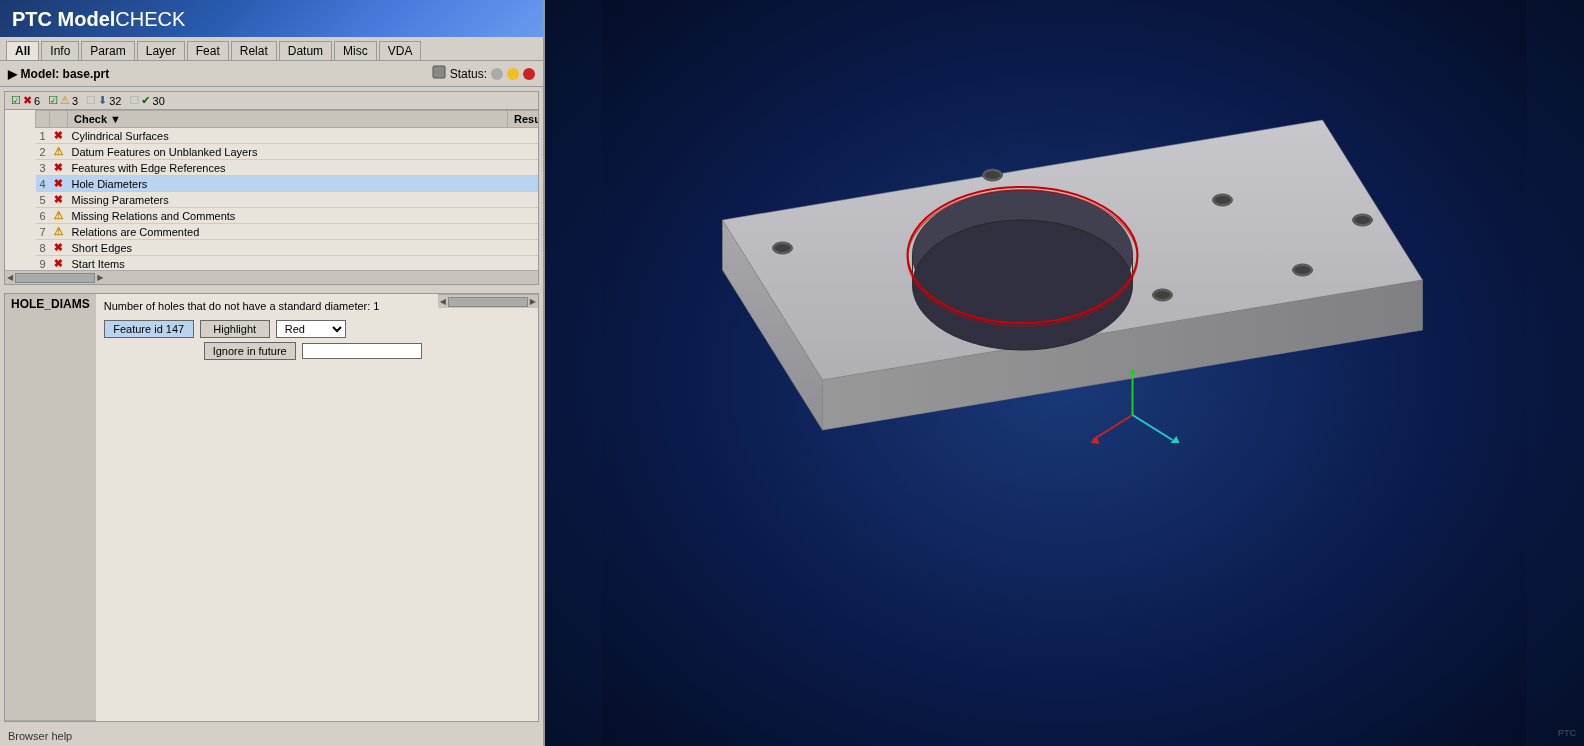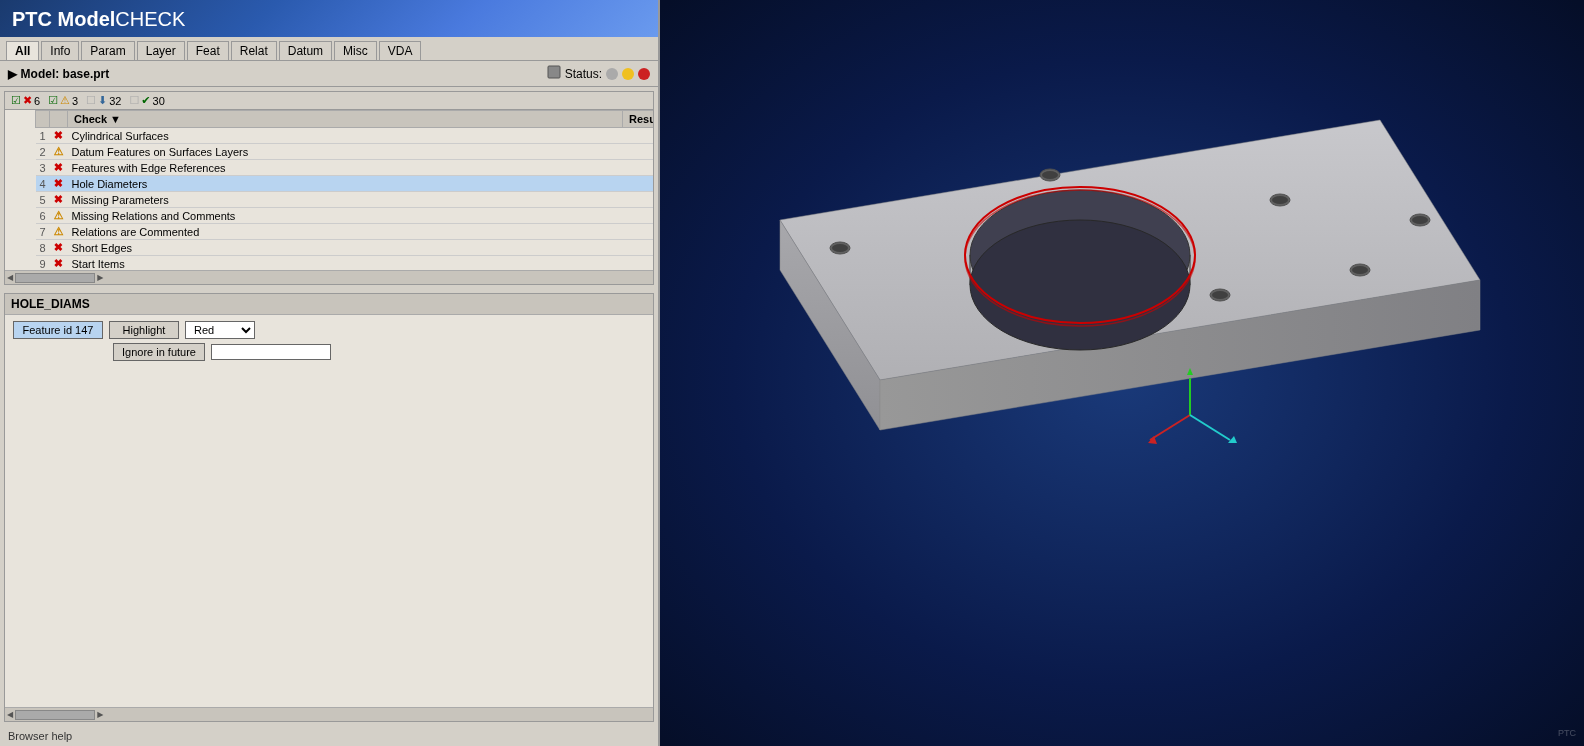--- a/index.html
+++ b/index.html
@@ -1,20 +1,20 @@
 <!DOCTYPE html>
 <html><head>
   <meta charset="utf-8">
   <style>
     * { margin: 0; padding: 0; box-sizing: border-box; }
     body { width: 1584px; height: 746px; overflow: hidden; display: flex; font-family: Arial, sans-serif; font-size: 12px; background: #c8c8c8; }
 
     
     #left-panel {
-      width: 660px;
+      width: 545px;
       height: 746px;
       background: #d4d0c8;
       display: flex;
       flex-direction: column;
       border-right: 2px solid #999;
     }
 
     
     #app-header {
       background: linear-gradient(135deg, #1a3a6e 0%, #2a5aae 40%, #4a7ade 70%, #6a9aee 100%);
@@ -104,21 +104,21 @@
     .row-result { width: 60px; text-align: right; padding-right: 8px; }
     .selected-row { background: #b8d4f0; }
 
     
     #detail-section {
       background: #e8e4dc;
       border: 1px solid #999;
       margin: 4px;
       flex: 1;
       display: flex;
-      flex-direction: column;
+      flex-direction: row;
       overflow: hidden;
     }
     #detail-header {
       background: #c8c4bc;
       padding: 3px 6px;
       font-weight: bold;
       font-size: 12px;
       border-bottom: 1px solid #aaa;
     }
     #detail-content {
@@ -332,21 +332,21 @@
           <tbody id="check-tbody">
           <tr class="check-row">
       <td class="row-num">1</td>
       <td class="row-icon"><span style="color:#cc0000;font-weight:bold;">✖</span></td>
       <td class="row-name">Cylindrical Surfaces</td>
       <td class="row-result">1</td>
     </tr>
               <tr class="check-row">
       <td class="row-num">2</td>
       <td class="row-icon"><span style="color:#cc8800;font-weight:bold;">⚠</span></td>
-      <td class="row-name">Datum Features on Surfaces Layers</td>
+      <td class="row-name">Datum Features on Unblanked Layers</td>
       <td class="row-result">4</td>
     </tr>
               <tr class="check-row">
       <td class="row-num">3</td>
       <td class="row-icon"><span style="color:#cc0000;font-weight:bold;">✖</span></td>
       <td class="row-name">Features with Edge References</td>
       <td class="row-result">1</td>
     </tr>
               <tr class="selected-row">
       <td class="row-num">4</td>
@@ -394,20 +394,21 @@
       <div class="h-thumb"></div>
       <span class="h-arrow">▶</span>
     </div>
   </div>
 
   <div id="detail-section">
     <div id="detail-header">HOLE_DIAMS</div>
     <div style="display:flex;flex:1;overflow:hidden;">
       <div class="detail-scroll">
         <div id="detail-content">
+          <div id="detail-desc">Number of holes that do not have a standard diameter: 1</div>
           <div id="detail-actions">
             <div id="action-row1">
               <button class="feature-btn">Feature id 147</button>
               <button class="action-btn">Highlight</button>
               <select class="color-select">
                 <option>Red</option>
                 <option>Blue</option>
                 <option>Green</option>
                 <option>Yellow</option>
                 <option>White</option>

